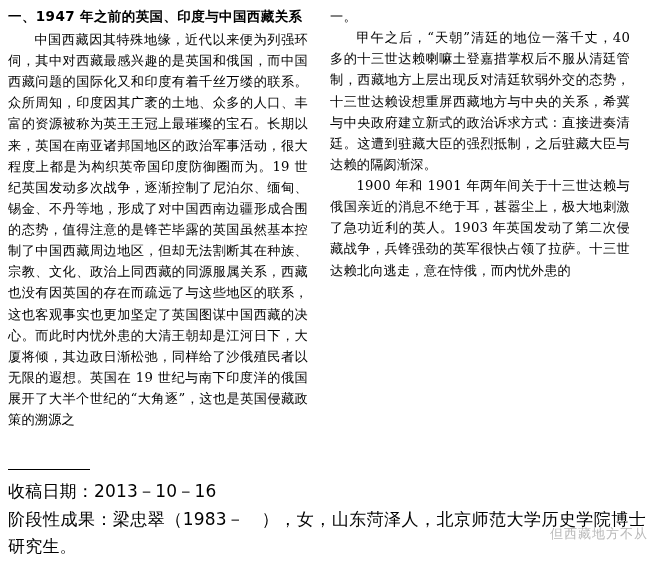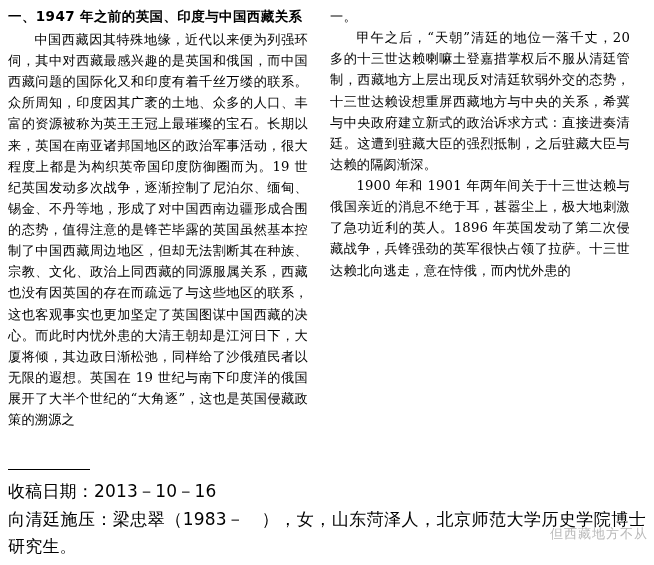--- a/index.html
+++ b/index.html
@@ -109,34 +109,34 @@
 
   <div class="columns">
 
     <div class="col">
       <h1 class="section-title">一、1947 年之前的英国、印度与中国西藏关系</h1>
       <p class="body">中国西藏因其特殊地缘，近代以来便为列强环伺，其中对西藏最感兴趣的是英国和俄国，而中国西藏问题的国际化又和印度有着千丝万缕的联系。众所周知，印度因其广袤的土地、众多的人口、丰富的资源被称为英王王冠上最璀璨的宝石。长期以来，英国在南亚诸邦国地区的政治军事活动，很大程度上都是为构织英帝国印度防御圈而为。19 世纪英国发动多次战争，逐渐控制了尼泊尔、缅甸、锡金、不丹等地，形成了对中国西南边疆形成合围的态势，值得注意的是锋芒毕露的英国虽然基本控制了中国西藏周边地区，但却无法割断其在种族、宗教、文化、政治上同西藏的同源服属关系，西藏也没有因英国的存在而疏远了与这些地区的联系，这也客观事实也更加坚定了英国图谋中国西藏的决心。而此时内忧外患的大清王朝却是江河日下，大厦将倾，其边政日渐松弛，同样给了沙俄殖民者以无限的遐想。英国在 19 世纪与南下印度洋的俄国展开了大半个世纪的“大角逐”，这也是英国侵藏政策的溯源之</p>
     </div>
 
     <div class="col">
       <p class="body nobrk">一。</p>
-      <p class="body">甲午之后，“天朝”清廷的地位一落千丈，20 多的十三世达赖喇嘛土登嘉措掌权后不服从清廷管制，西藏地方上层出现反对清廷软弱外交的态势，十三世达赖设想重屏西藏地方与中央的关系，希冀与中央政府建立新式的政治诉求方式：直接进奏清廷。这遭到驻藏大臣的强烈抵制，之后驻藏大臣与达赖的隔阂渐深。</p>
-      <p class="body">1900 年和 1901 年两年间关于十三世达赖与俄国亲近的消息不绝于耳，甚嚣尘上，极大地刺激了急功近利的英人。1896 年英国发动了第二次侵藏战争，兵锋强劲的英军很快占领了拉萨。十三世达赖北向逃走，意在恃俄，而内忧外患的</p>
+      <p class="body">甲午之后，“天朝”清廷的地位一落千丈，40 多的十三世达赖喇嘛土登嘉措掌权后不服从清廷管制，西藏地方上层出现反对清廷软弱外交的态势，十三世达赖设想重屏西藏地方与中央的关系，希冀与中央政府建立新式的政治诉求方式：直接进奏清廷。这遭到驻藏大臣的强烈抵制，之后驻藏大臣与达赖的隔阂渐深。</p>
+      <p class="body">1900 年和 1901 年两年间关于十三世达赖与俄国亲近的消息不绝于耳，甚嚣尘上，极大地刺激了急功近利的英人。1903 年英国发动了第二次侵藏战争，兵锋强劲的英军很快占领了拉萨。十三世达赖北向逃走，意在恃俄，而内忧外患的</p>
     </div>
 
   </div>
 
   <div class="footer">
     <div class="rule"></div>
     <div class="meta">
       <div class="meta-row">
         <span class="meta-label">收稿日期：</span><span>2013－10－16</span>
       </div>
       <div class="meta-row">
-        <span class="meta-label">向清廷施压：</span><span>梁忠翠（1983－　），女，山东菏泽人，北京师范大学历史学院博士研究生。</span>
+        <span class="meta-label">阶段性成果：</span><span>梁忠翠（1983－　），女，山东菏泽人，北京师范大学历史学院博士研究生。</span>
       </div>
     </div>
   </div>
 
   <div class="watermark">
     <span class="wm-line1">但西藏地方不从</span>
   </div>
 
 </div>
 

